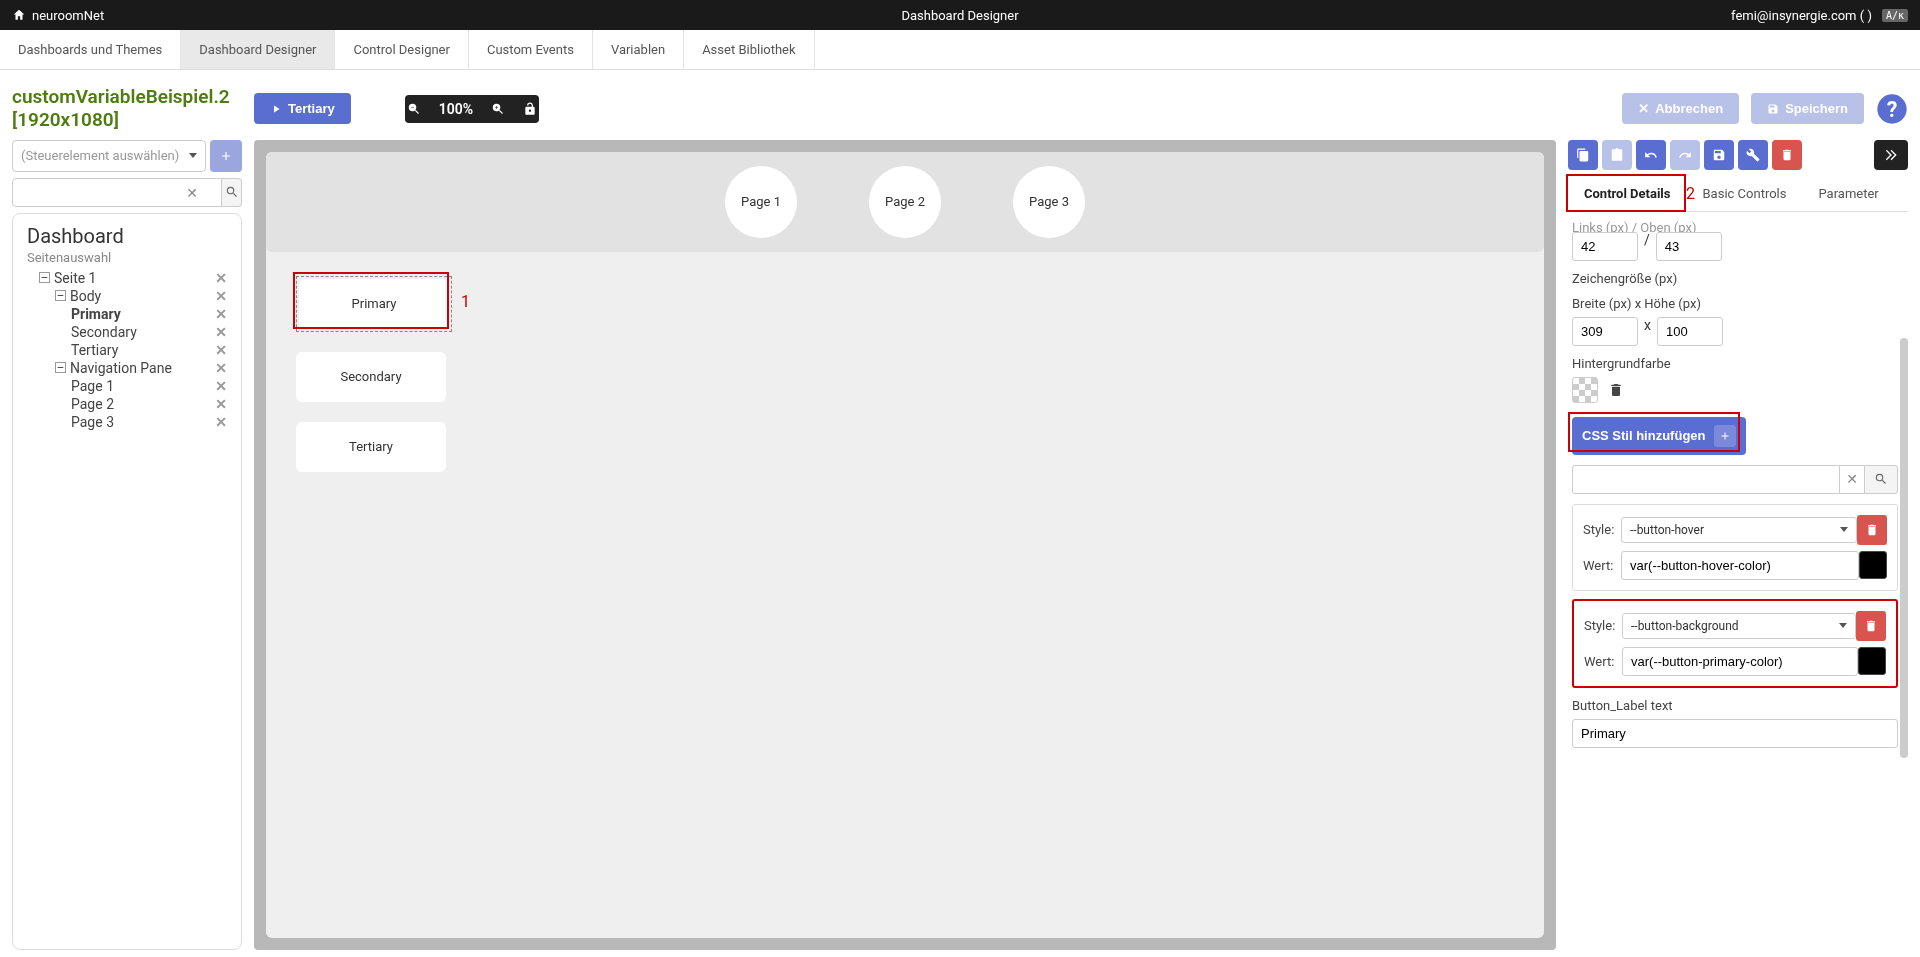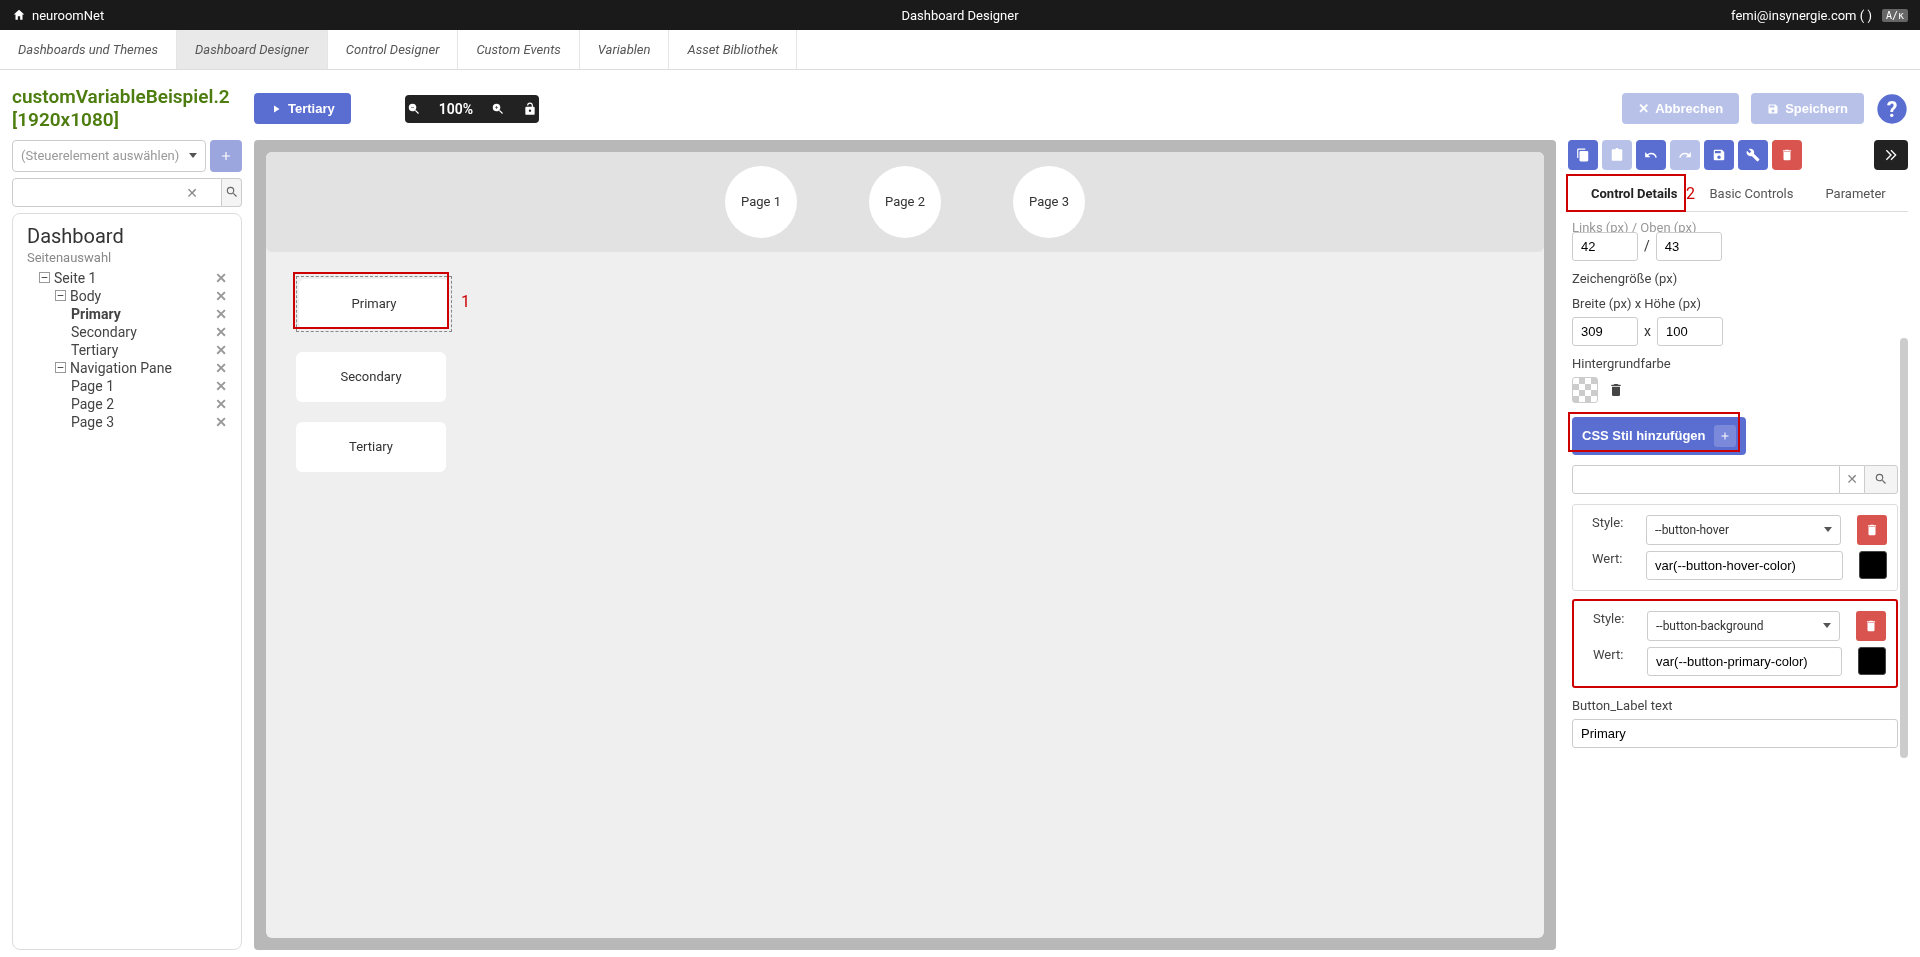--- a/index.html
+++ b/index.html
@@ -5,21 +5,21 @@
 * { margin: 0; padding: 0; box-sizing: border-box; }
 body { font-family: -apple-system, BlinkMacSystemFont, "Segoe UI", Roboto, sans-serif; font-size: 14px; color: #333; background: #fff; }
 .topbar { background: #1a1a1a; color: #fff; height: 30px; display: flex; align-items: center; padding: 0 12px; justify-content: space-between; font-size: 13px; gap: 20px; }
 .topbar-left { display: flex; align-items: center; gap: 6px; }
 .topbar-center { position: absolute; left: 50%; transform: translateX(-50%); }
 .topbar-right { display: flex; align-items: center; gap: 10px; }
 .home-icon { width: 14px; height: 14px; fill: #fff; }
 .kbd-badge { background: #666; color: #fff; padding: 1px 4px; border-radius: 2px; font-size: 10px; font-family: monospace; }
 
 .navtabs { display: flex; border-bottom: 1px solid #ddd; background: #fff; }
-.navtab { padding: 12px 18px; cursor: pointer; color: #555; font-size: 13px; border-right: 1px solid #e5e5e5; font-style: italic; }
+.navtab { padding: 12px 18px; cursor: pointer; color: #555; font-size: 13px; border-right: 1px solid #e5e5e5; }
 .navtab.active { background: #e9e9e9; }
 
 .toolbar-row { display: flex; align-items: center; padding: 16px 12px 8px 12px; gap: 12px; }
 .dash-title { font-size: 19px; font-weight: 600; color: #4d7c0f; width: 230px; line-height: 1.2; }
 .btn { display: inline-flex; align-items: center; gap: 6px; padding: 8px 16px; border-radius: 4px; font-size: 13px; font-weight: 600; border: none; cursor: pointer; }
 .btn-primary { background: #5a6dd1; color: #fff; }
 .btn-disabled { background: #b8c1e8; color: #fff; }
 .zoom-group { background: #222; color: #fff; border-radius: 4px; display: flex; align-items: center; padding: 6px 2px; gap: 18px; font-weight: 600; }
 .zoom-group svg { fill: #fff; width: 14px; height: 14px; }
 .spacer { flex: 1; }
@@ -64,46 +64,46 @@
 .right-toolbar { display: flex; justify-content: space-between; align-items: center; }
 .rt-left { display: flex; gap: 4px; }
 .rt-btn { width: 30px; height: 30px; border-radius: 4px; display: flex; align-items: center; justify-content: center; border: none; cursor: pointer; color: #fff; }
 .rt-blue { background: #5a6dd1; }
 .rt-blue-disabled { background: #b8c1e8; }
 .rt-red { background: #d9534f; }
 .rt-dark { background: #222; color: #fff; width: 34px; }
 
 .tabs-row { display: flex; border-bottom: 1px solid #ddd; position: relative; }
 .tab { padding: 10px 16px; font-size: 13px; color: #555; cursor: pointer; }
-.tab.active { font-weight: 700; color: #222; margin-left: 7px; }
+.tab.active { font-weight: 700; color: #222; }
 .tab-highlight { position: absolute; border: 2px solid #c00; left: -2px; top: -2px; width: 120px; height: 38px; pointer-events: none; }
 
 .rp-body { flex: 1; overflow-y: auto; padding: 8px 10px 8px 0; position: relative; }
 .rp-scroll-content { padding-left: 4px; }
 .rp-label { font-size: 13px; color: #444; margin: 10px 0 6px 0; display: block; }
-.rp-row { display: flex; align-items: center; gap: 6px; margin-bottom: 8px; }
+.rp-row { display: flex; align-items: flex-start; gap: 6px; margin-bottom: 8px; }
 .rp-input { border: 1px solid #ccc; border-radius: 3px; padding: 6px 8px; font-size: 13px; width: 66px; }
 .rp-input-wide { width: 100%; }
 .swatch-row { display: flex; align-items: center; gap: 10px; }
 .swatch-trans { width: 26px; height: 26px; border: 1px solid #ccc; border-radius: 3px; background: repeating-conic-gradient(#ccc 0% 25%, #fff 0% 50%) 0 0 / 12px 12px; }
 .trash-sm { color: #555; cursor: pointer; }
 
 .css-add-row { margin: 14px 0 10px 0; position: relative; }
 .css-add-btn { background: #5a6dd1; color: #fff; border: none; border-radius: 4px; padding: 8px 10px; font-size: 13px; font-weight: 600; display: inline-flex; align-items: center; gap: 8px; cursor: pointer; }
 .css-add-btn .plus-box { background: #7a89da; border-radius: 3px; width: 22px; height: 22px; display: flex; align-items: center; justify-content: center; }
 .css-highlight { position: absolute; border: 2px solid #c00; left: -4px; top: -5px; width: 172px; height: 40px; pointer-events: none; }
 
 .style-filter-row { display: flex; margin-bottom: 10px; }
 .style-filter-input { flex: 1; border: 1px solid #ccc; border-radius: 3px 0 0 3px; padding: 6px 8px; position: relative; }
 .style-filter-clear { color: #888; cursor: pointer; padding: 0 6px; border-top: 1px solid #ccc; border-bottom: 1px solid #ccc; display: flex; align-items: center; }
 .style-filter-btn { width: 34px; border: 1px solid #ccc; border-radius: 0 3px 3px 0; background: #f4f4f4; display: flex; align-items: center; justify-content: center; }
 
 .style-block { border: 1px solid #ddd; border-radius: 3px; padding: 10px 10px; margin-bottom: 8px; position: relative; }
 .style-block.hl { border: 2px solid #c00; }
-.style-line { display: flex; gap: 16px; margin-bottom: 6px; margin-left: 9px; }
+.style-line { display: flex; align-items: center; gap: 0; margin-bottom: 6px; }
 .style-line label { width: 38px; font-size: 13px; color: #444; }
 .style-select { flex: 1; border: 1px solid #ccc; border-radius: 3px; padding: 5px 8px; font-size: 12px; display: flex; justify-content: space-between; align-items: center; }
 .del-btn-red { width: 30px; height: 30px; background: #d9534f; border-radius: 3px; display: flex; align-items: center; justify-content: center; color: #fff; border: none; }
 .swatch-black { width: 28px; height: 28px; background: #000; border: 1px solid #444; border-radius: 3px; }
 
 .scrollbar-fake { position: absolute; right: 0; top: 120px; width: 8px; height: 420px; background: #ccc; border-radius: 4px; }
 
 svg { display: block; }
 .caret-down { width: 0; height: 0; border-left: 4px solid transparent; border-right: 4px solid transparent; border-top: 5px solid #555; }
 </style>

